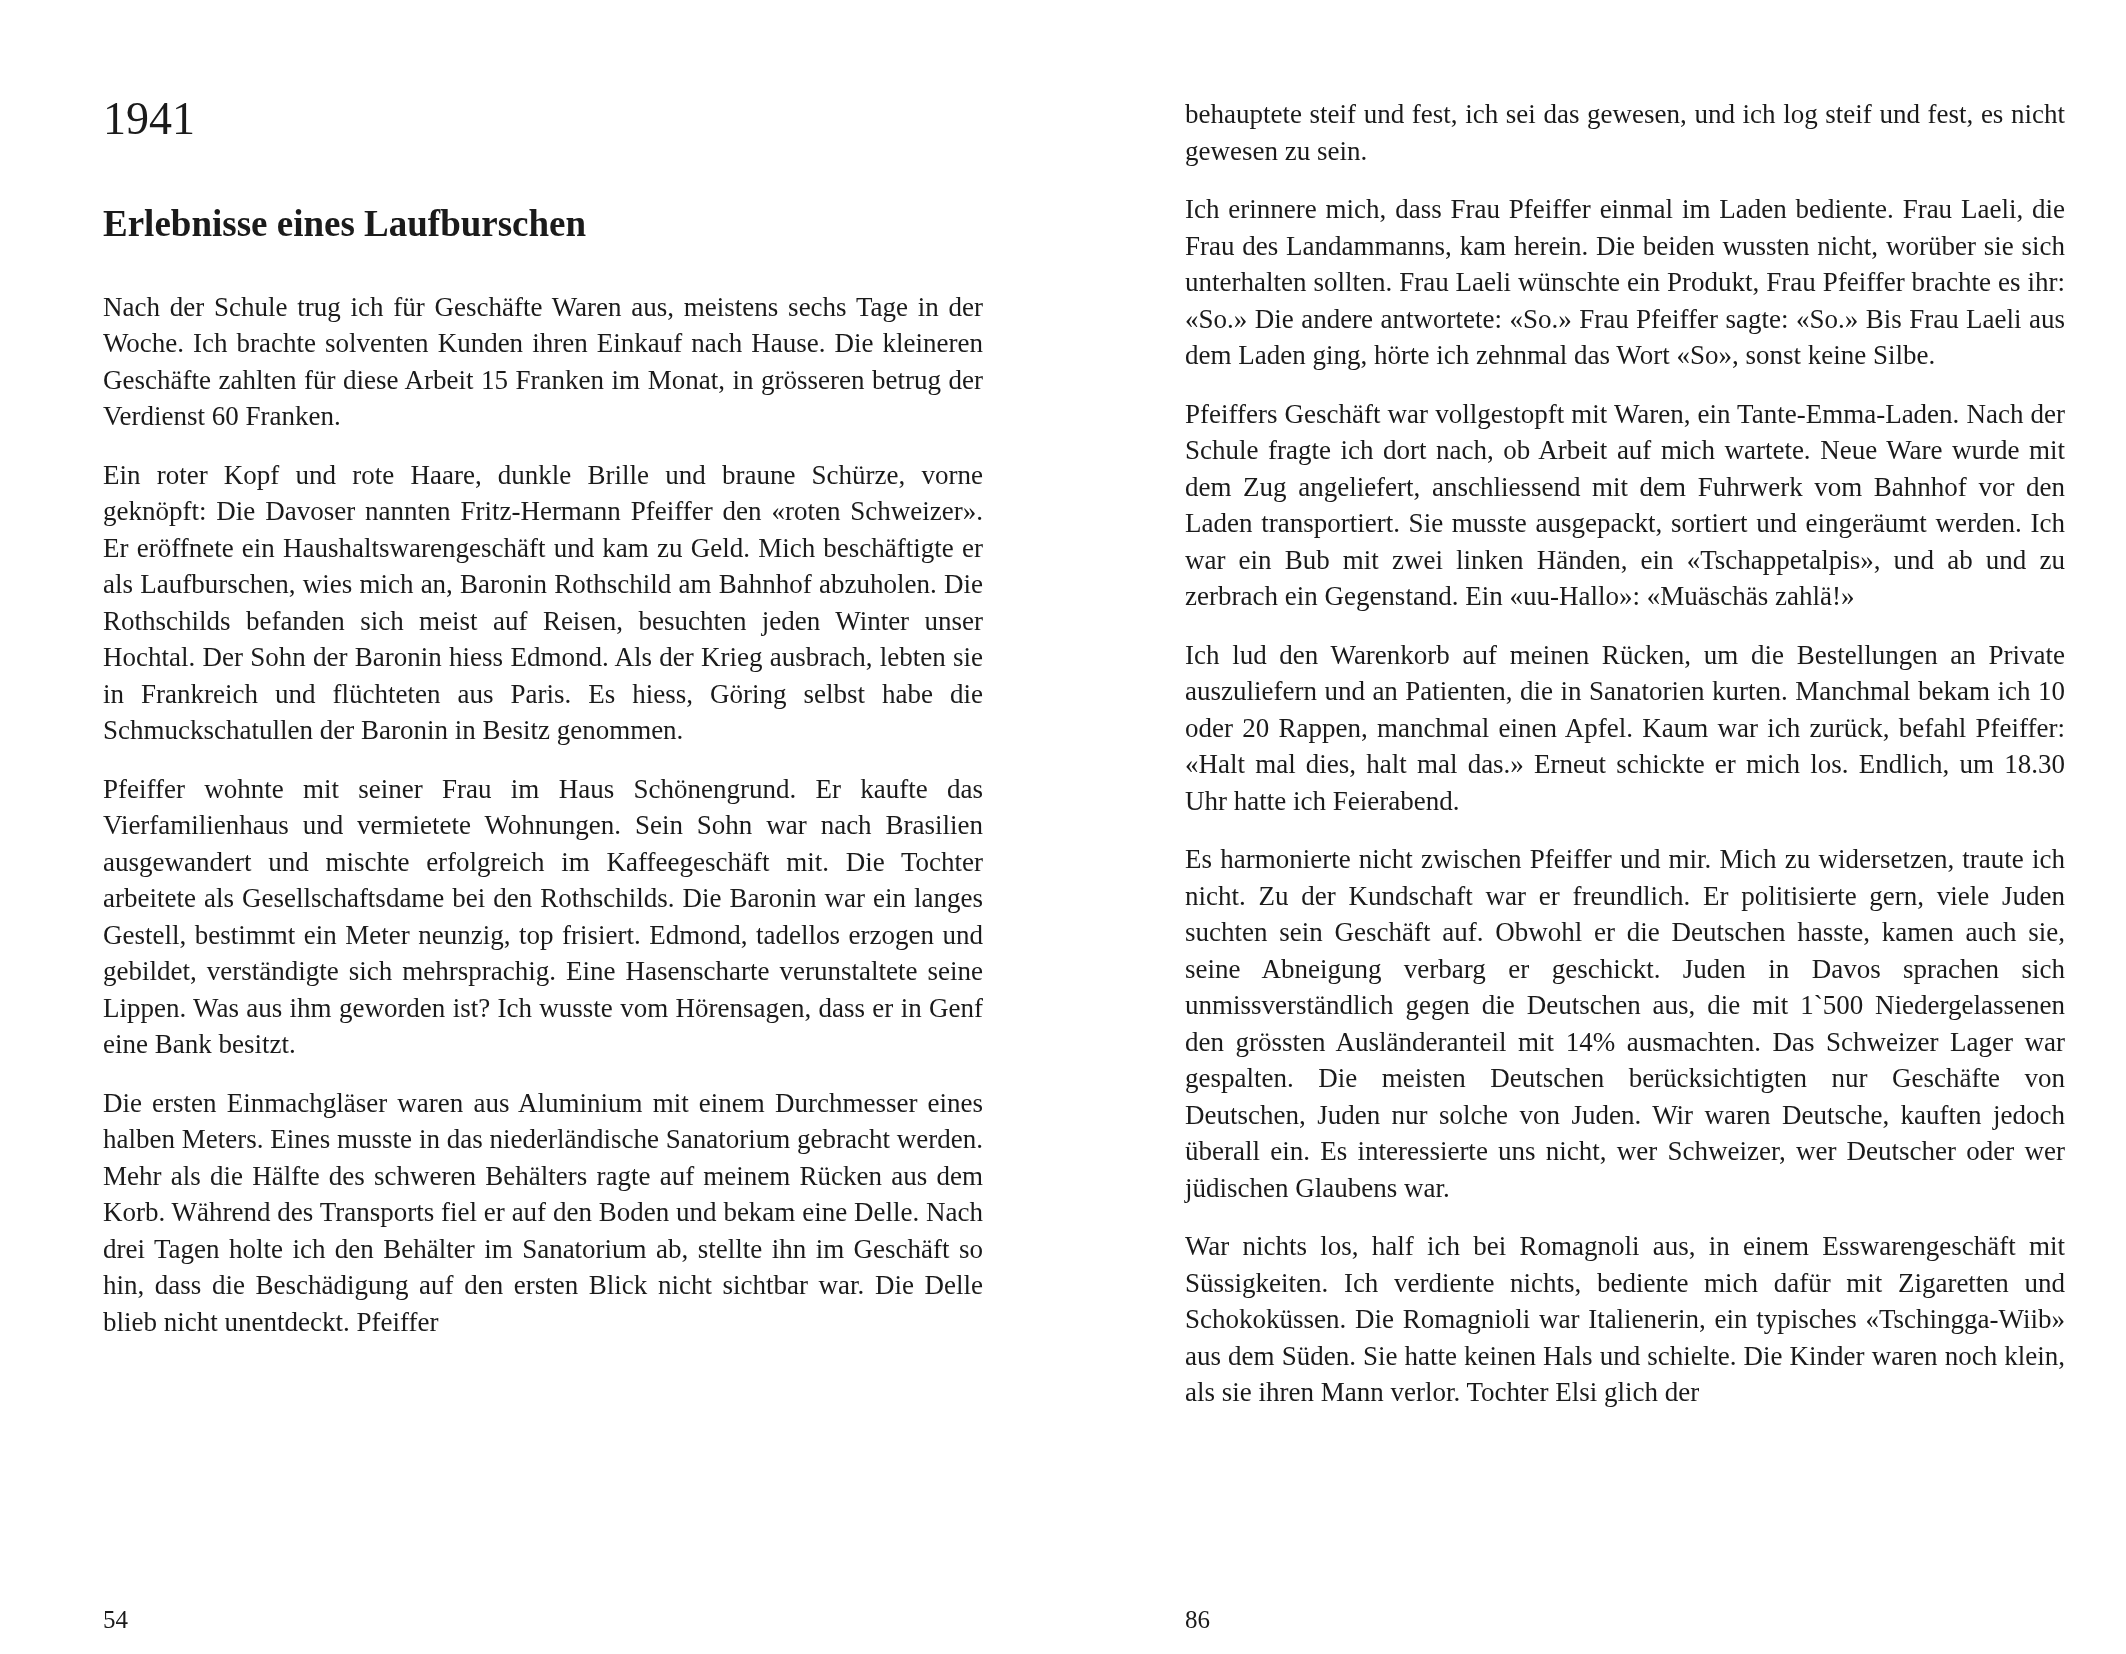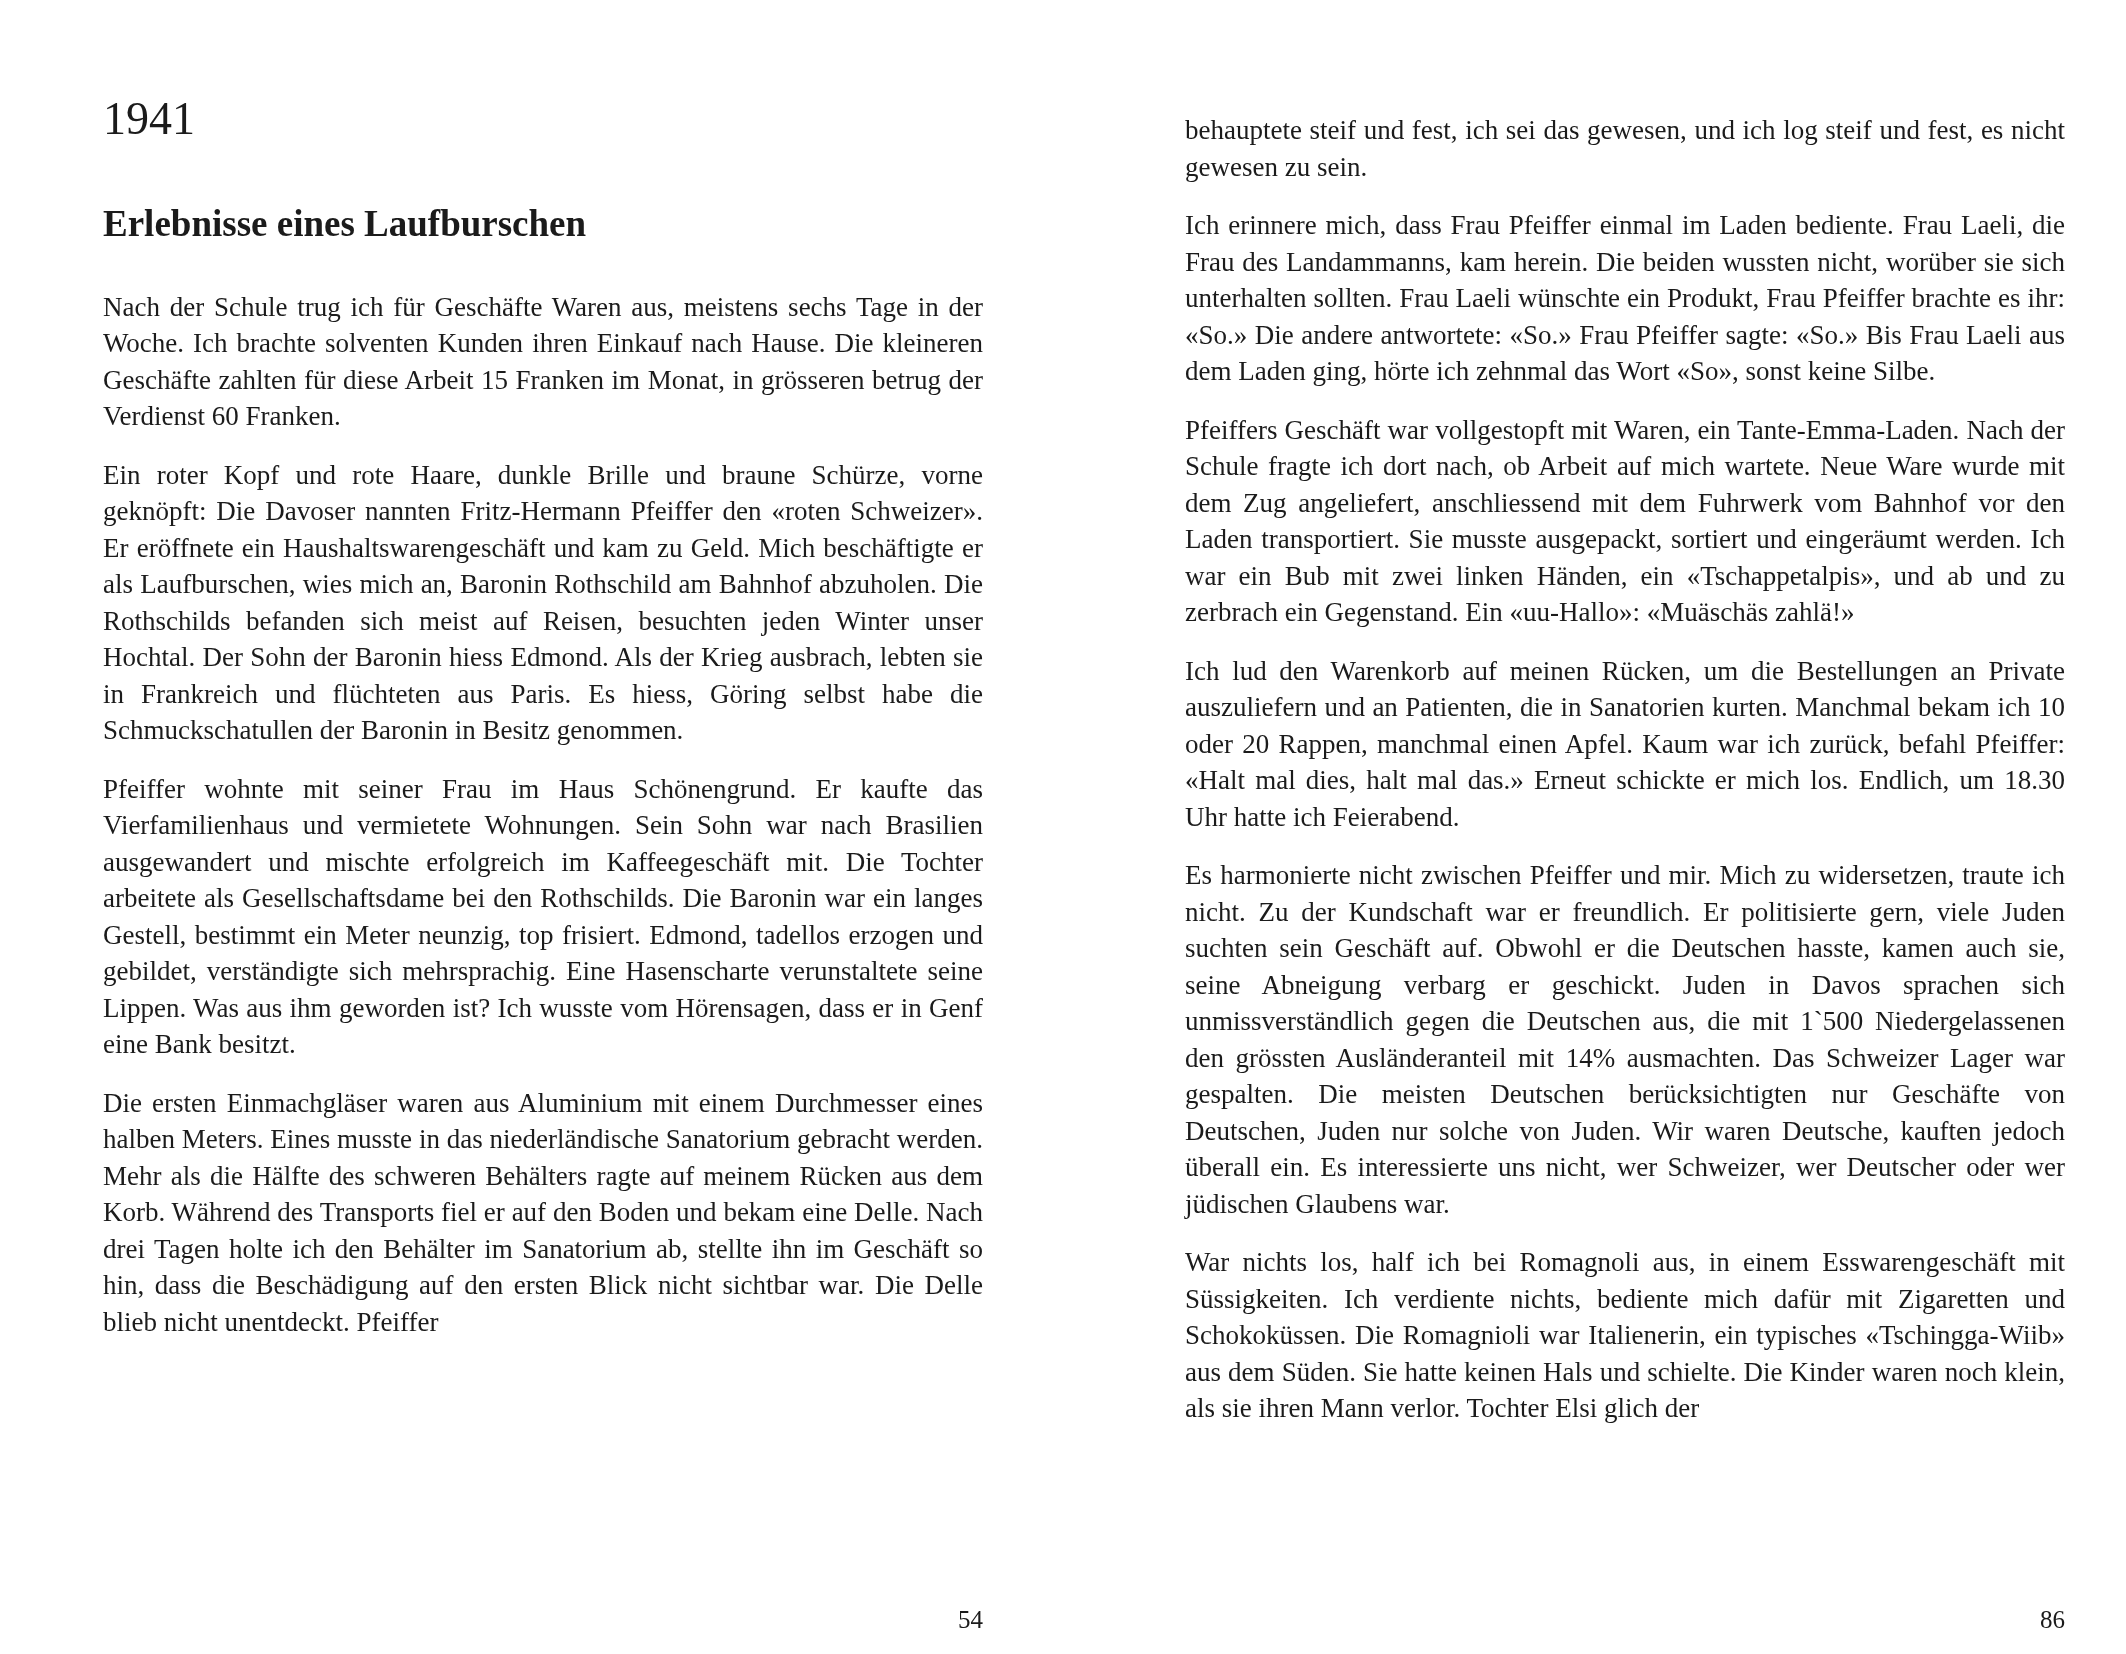--- a/index.html
+++ b/index.html
@@ -14,21 +14,21 @@
     color: #1b1b1b;
     position: relative;
     overflow: hidden;
   }
   .page-col {
     position: absolute;
     top: 96px;
     width: 880px;
   }
   .col-left  { left: 103px; }
-  .col-right { left: 1185px; margin-top: 16px; }
+  .col-right { left: 1185px; }
 
   h1.year {
     font-size: 46px;
     font-weight: normal;
     margin: 0 0 62px 0;
     line-height: 1;
   }
   h2.chapter {
     font-size: 37px;
     font-weight: bold;
@@ -39,21 +39,21 @@
     font-size: 27px;
     line-height: 36.5px;
     text-align: justify;
     margin: 0 0 22px 0;
     hyphens: auto;
   }
   .pagenum {
     position: absolute;
     top: 1606px;
     width: 880px;
-    text-align: right;
+    text-align: left;
     font-size: 25px;
   }
   .pagenum-left  { left: 103px; }
   .pagenum-right { left: 1185px; }
 </style>
 </head>
 <body>
 
 <div class="page-col col-left">
   <h1 class="year">1941</h1>

